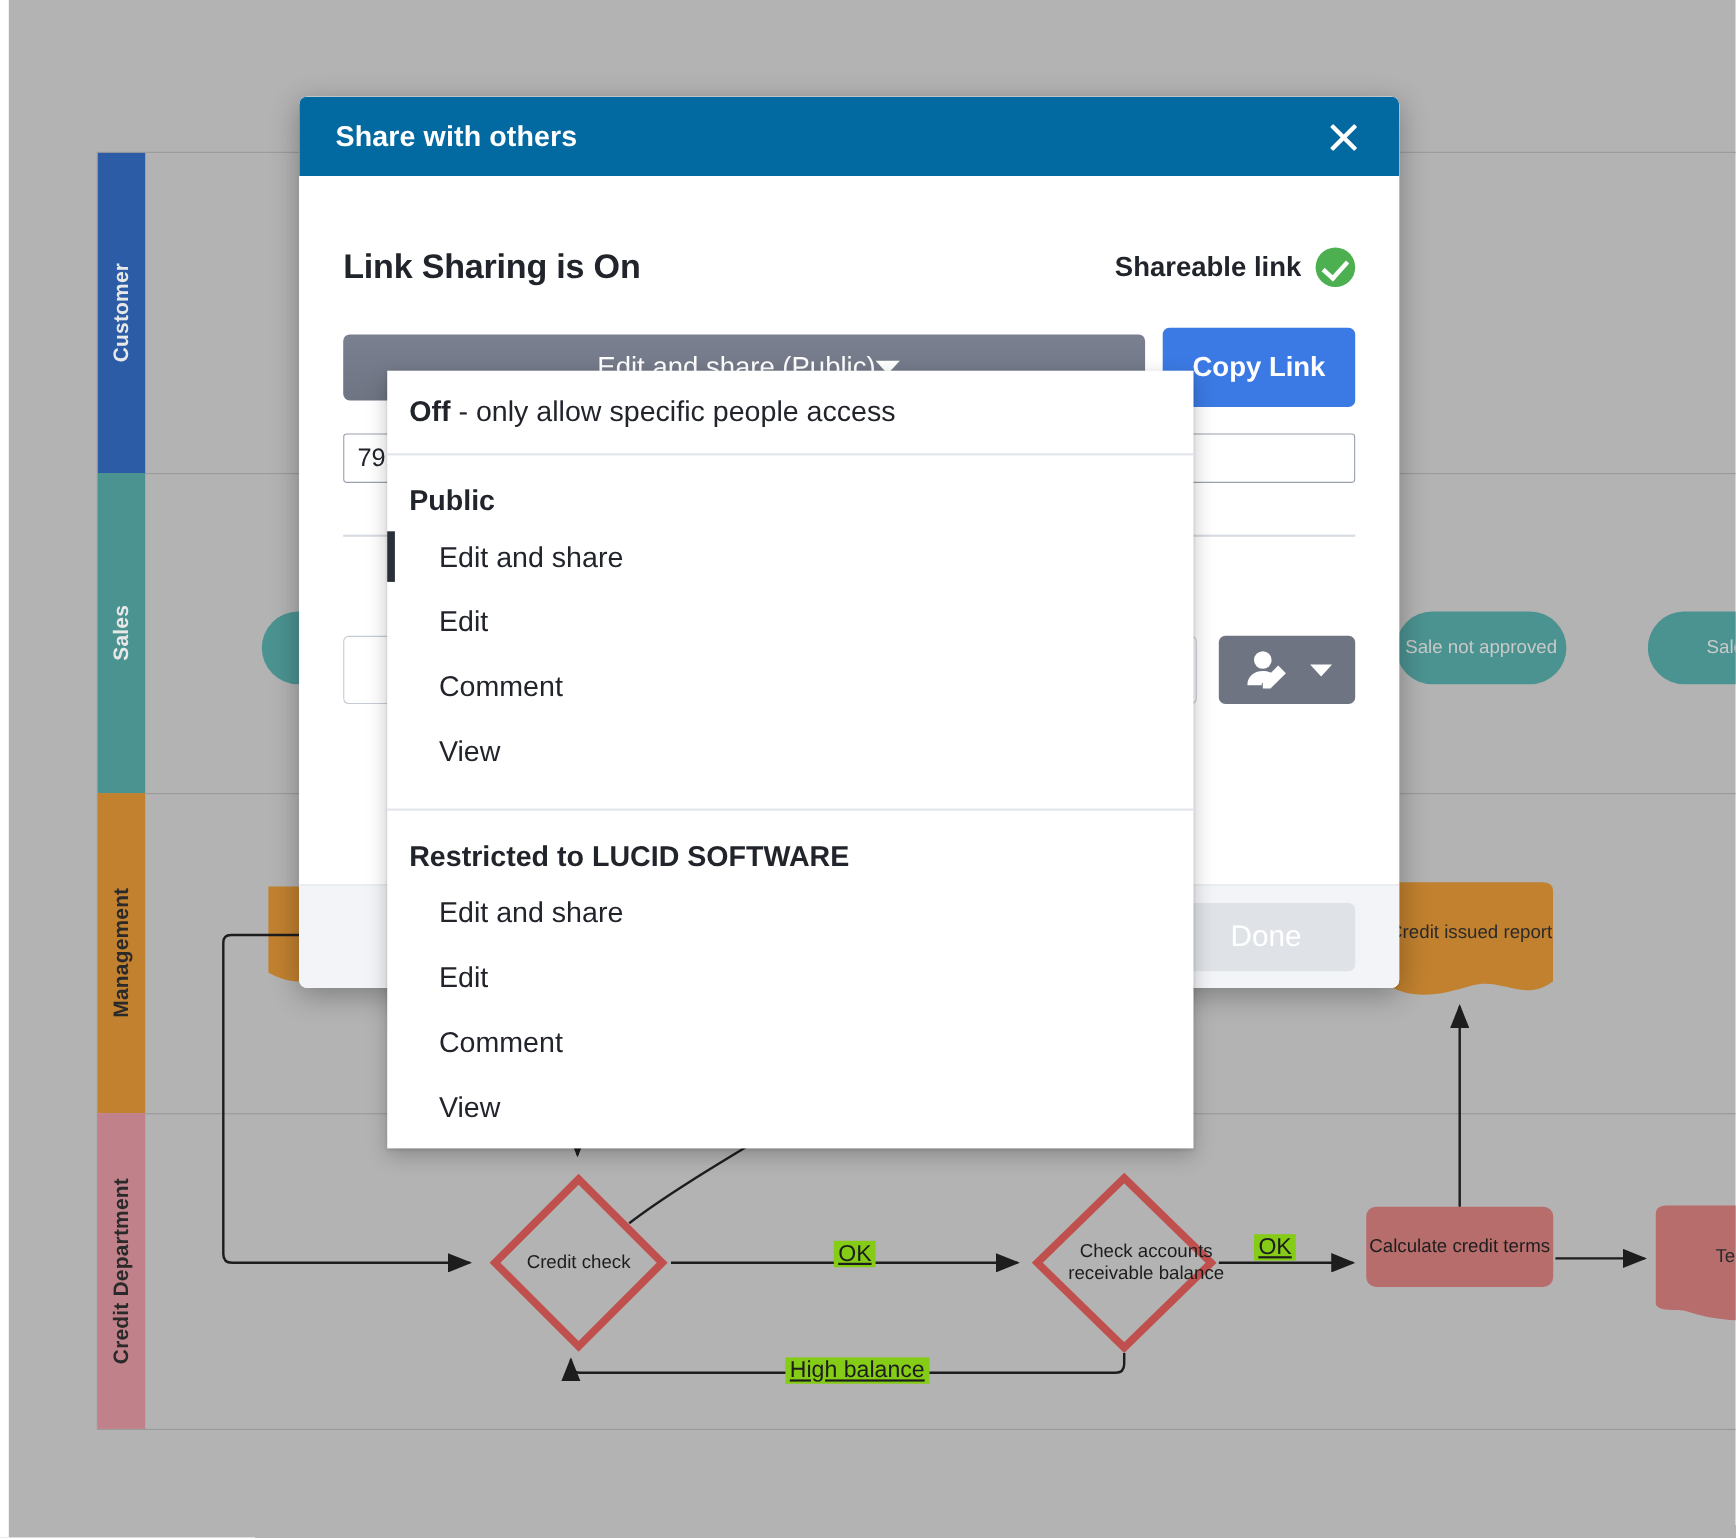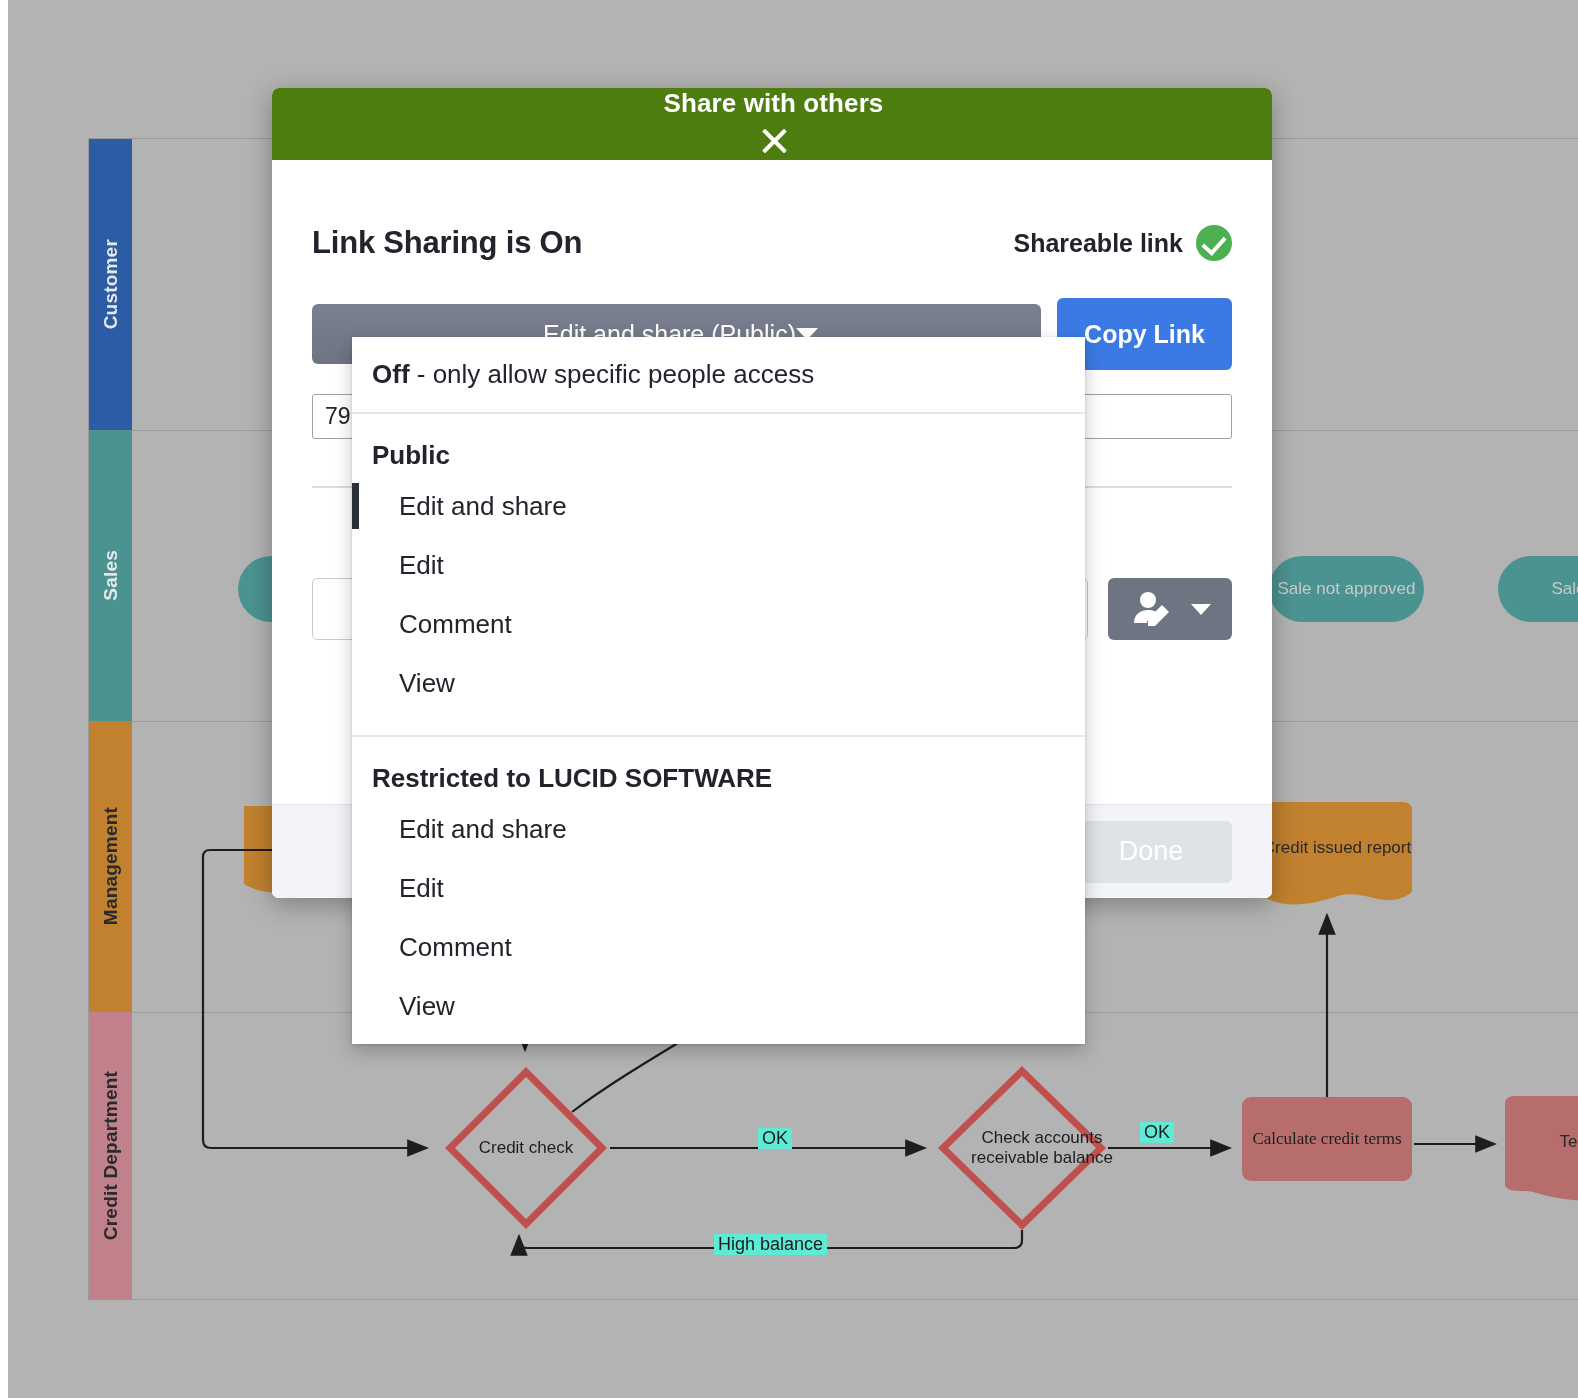--- a/index.html
+++ b/index.html
@@ -100,25 +100,26 @@
     align-items: center;
     justify-content: center;
     text-align: center;
     font-size: 17px;
     line-height: 1.2;
     color: #1d1d1d;
   }
 
   .edge-label {
     position: absolute;
-    font-size: 18px;
+    font-size: 21px;
     color: #1d1d1d;
-    background: #5eead4;
+    background: #84cc16;
     padding: 0 4px;
     white-space: nowrap;
+    text-decoration: underline;
   }
 
   svg.wires {
     position: absolute;
     left: 0; top: 0;
     width: 1578px; height: 1398px;
     pointer-events: none;
   }
 
   
@@ -133,26 +134,25 @@
   .modal {
     position: absolute;
     left: 272px; top: 88px;
     width: 1000px; height: 810px;
     border-radius: 7px;
     background: #ffffff;
     overflow: hidden;
   }
   .modal-header {
     height: 72px;
-    background: #4d7c0f;
+    background: #0369a1;
     display: flex;
     align-items: center;
     padding: 0 30px 0 33px;
     justify-content: space-between;
-    flex-direction: column;
   }
   .modal-title {
     color: #ffffff;
     font-size: 26px;
     font-weight: bold;
     letter-spacing: 0.1px;
   }
   .close-btn {
     width: 42px; height: 42px;
     position: relative;
@@ -450,21 +450,21 @@
 
     <div class="decision-wrap" style="left:938px; top:1066px; width:168px; height:164px;">
       <svg class="dia" viewBox="0 0 168 164">
         <polygon points="84,5 163,82 84,159 5,82" fill="none" stroke="#c0504d" stroke-width="7"></polygon>
       </svg>
       <div class="dlabel" style="padding:0 20px;">
           <span>Check accounts receivable balance</span>
         </div>
     </div>
 
-    <div class="node process" style="left:1242px; top:1097px; width:170px; height:84px; background:#b86d6d;font-family:Liberation Serif, serif;">
+    <div class="node process" style="left:1242px; top:1097px; width:170px; height:73px; background:#b86d6d;">
       <span>Calculate credit terms</span>
     </div>
 
     <div style="position:absolute; left:1505px; top:1094px; width:120px; height:110px;">
       <svg width="120" height="110" viewBox="0 0 120 110">
         <path d="M0,10 Q0,2 10,2 H120 V92 C100,112 60,108 28,98 C18,95 6,100 0,92 Z" fill="#b86d6d"></path>
       </svg>
       <div style="position:absolute;left:0;top:0;width:120px;height:96px;display:flex;align-items:center;justify-content:center;text-align:center;font-size:17px;line-height:1.2;color:#2a2a2a;padding-left:40px;box-sizing:border-box;">
         <span>Te app</span>
       </div>

